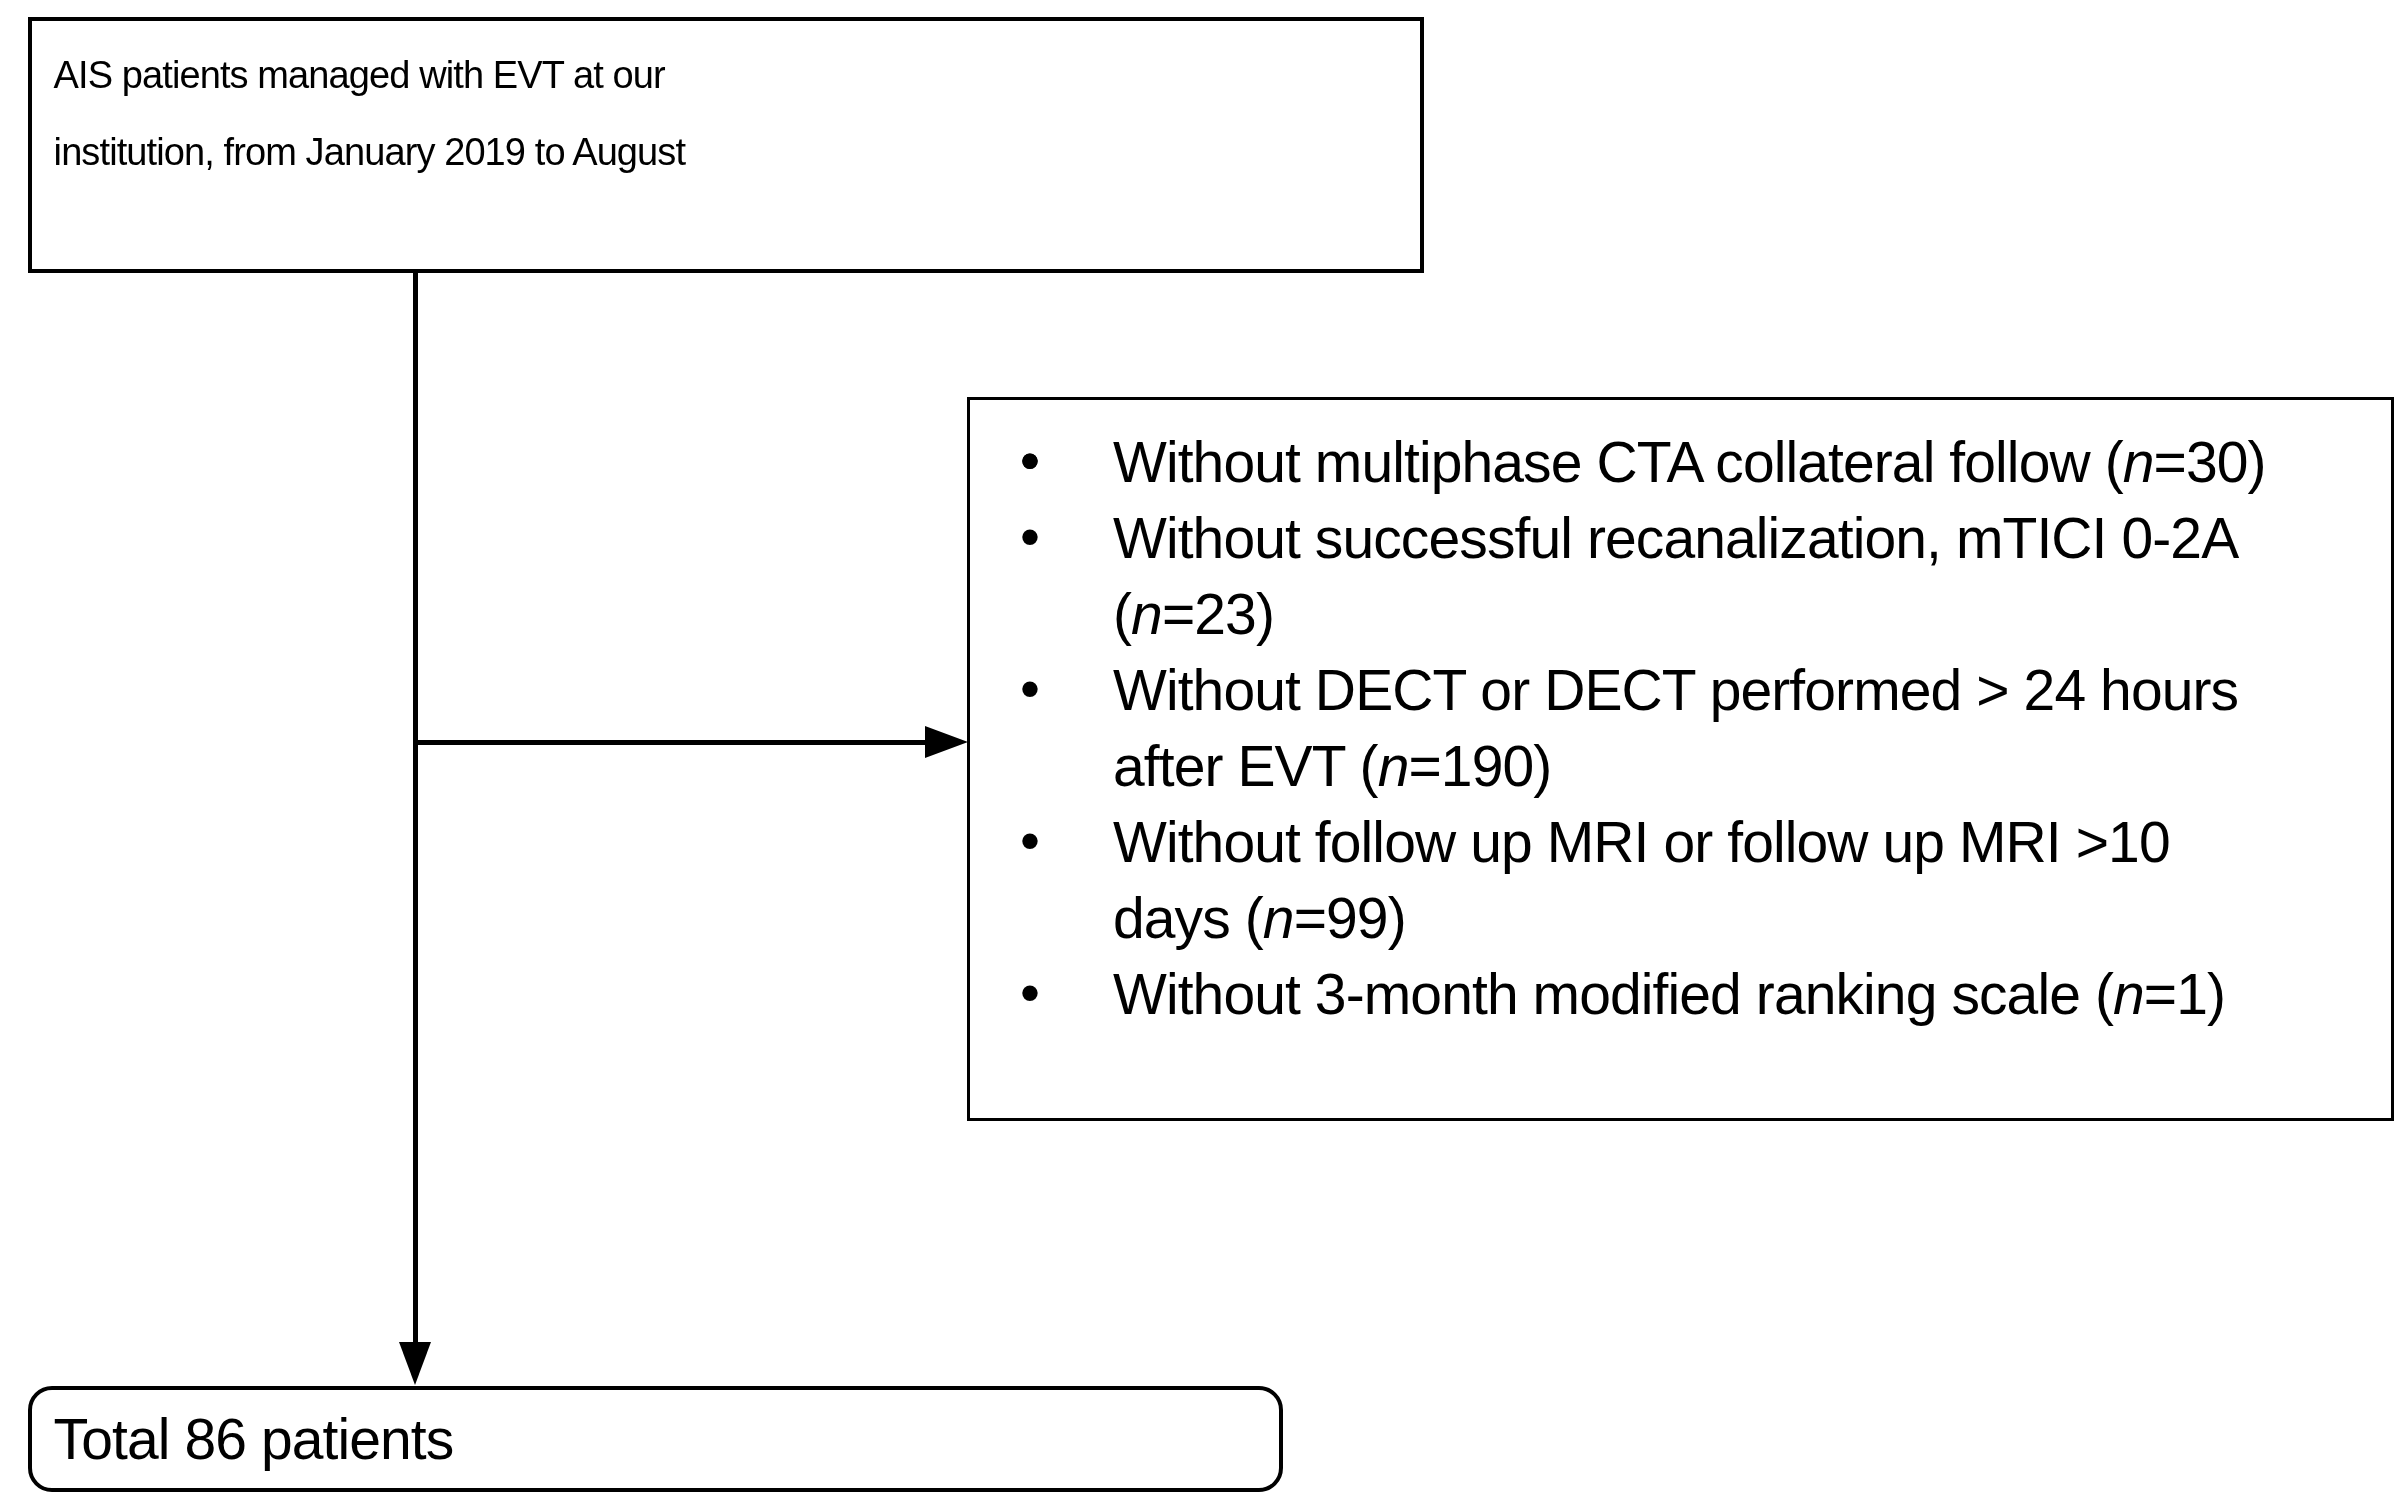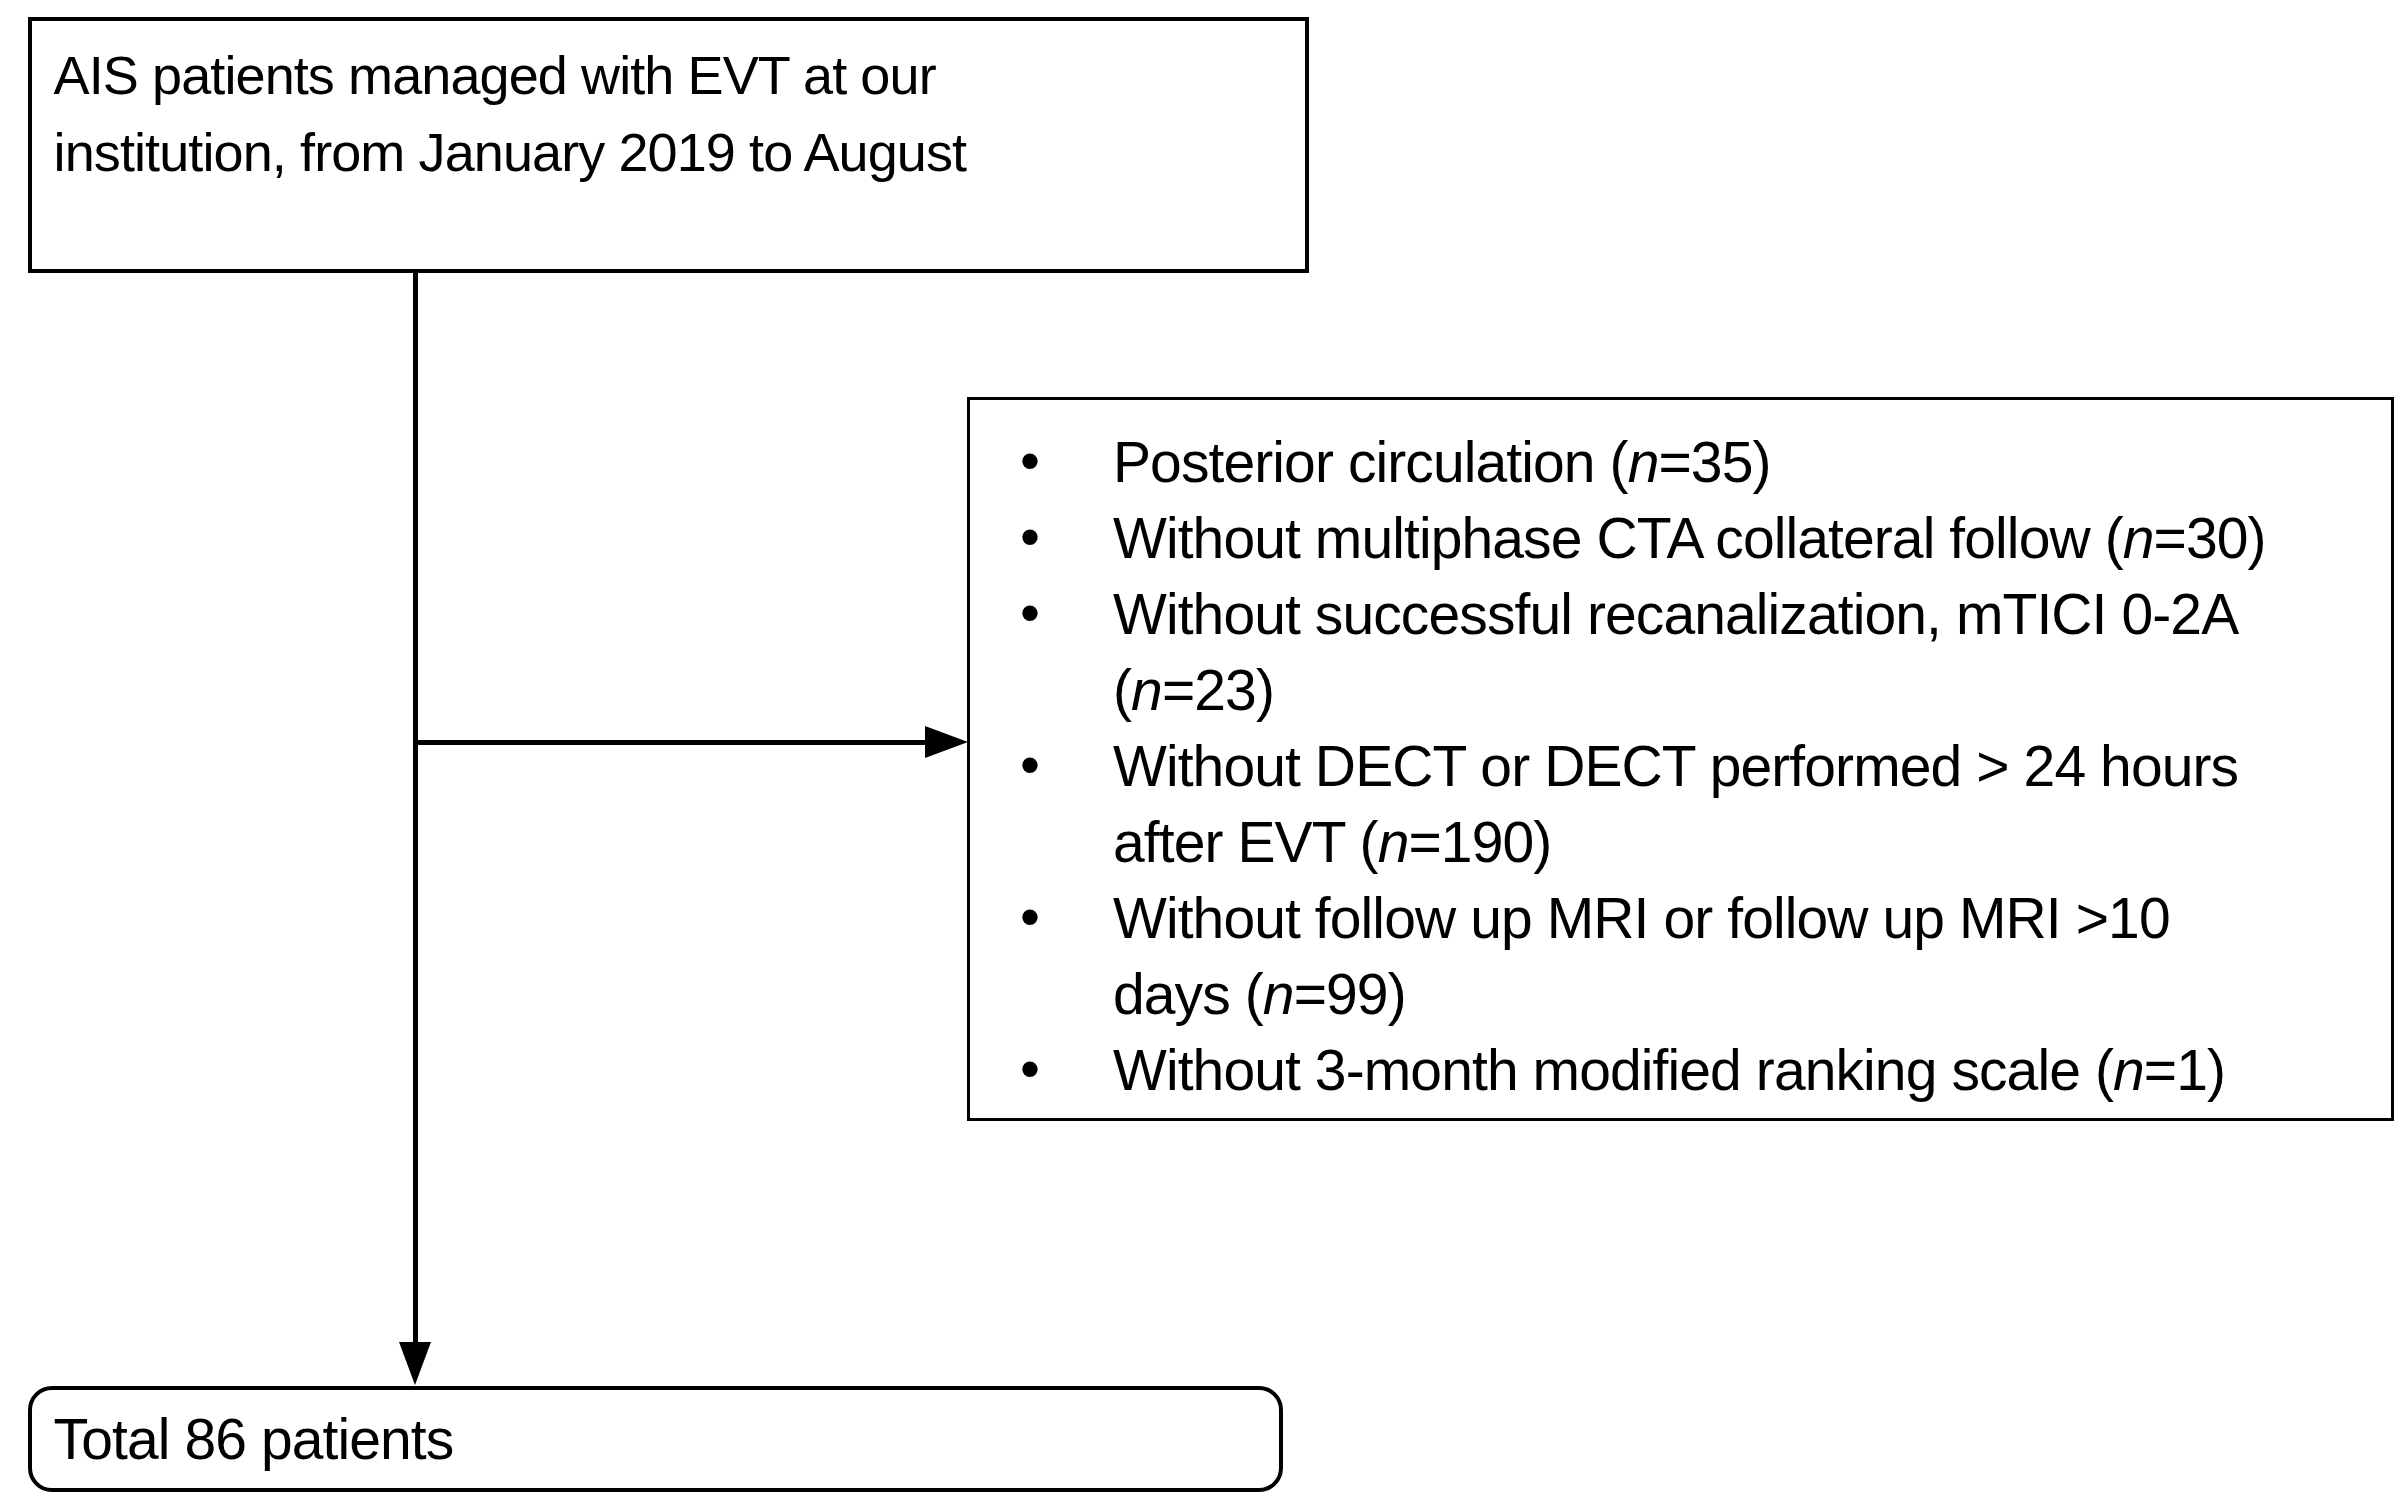--- a/index.html
+++ b/index.html
@@ -12,23 +12,23 @@
     letter-spacing:-0.9px;
     overflow:hidden;
   }
   .box{
     position:absolute;
     background:#ffffff;
     border:4.6px solid #000000;
     box-sizing:border-box;
   }
   .top-box{
-    left:28px;top:17px;width:1281px;height:256px;
+    left:28px;top:17px;width:1396px;height:256px;
     padding:16px 9px 0 21.6px;
-    font-size:54px;line-height:77px;
+    font-size:38px;line-height:77px;
   }
   .right-box{
     left:967px;top:397px;width:1427px;height:724px;
     border-width:3.4px;
     padding:24px 5.7px 0 0;
     font-size:57px;line-height:76px;
   }
   .bottom-box{
     left:28px;top:1386px;width:1255px;height:106px;
     display:flex;align-items:center;
@@ -77,21 +77,20 @@
 
   <div class="vline"></div>
   <div class="arrow-down"></div>
   <div class="hline"></div>
   <div class="arrow-right"></div>
 
   <div class="box right-box">
     <ul class="exclusion-list">
       <li>
         <span class="bullet">•</span>
-        <span class="line"><span>Posterior circulation (</span><i>n</i><span>=35)</span></span>
       </li>
       <li>
         <span class="bullet">•</span>
         <span class="line"><span>Without multiphase CTA collateral follow (</span><i>n</i><span>=30)</span></span>
       </li>
       <li>
         <span class="bullet">•</span>
         <span class="line"><span>Without successful recanalization, mTICI 0-2A</span><i></i><span></span></span>
         <span class="line"><span>(</span><i>n</i><span>=23)</span></span>
       </li>

